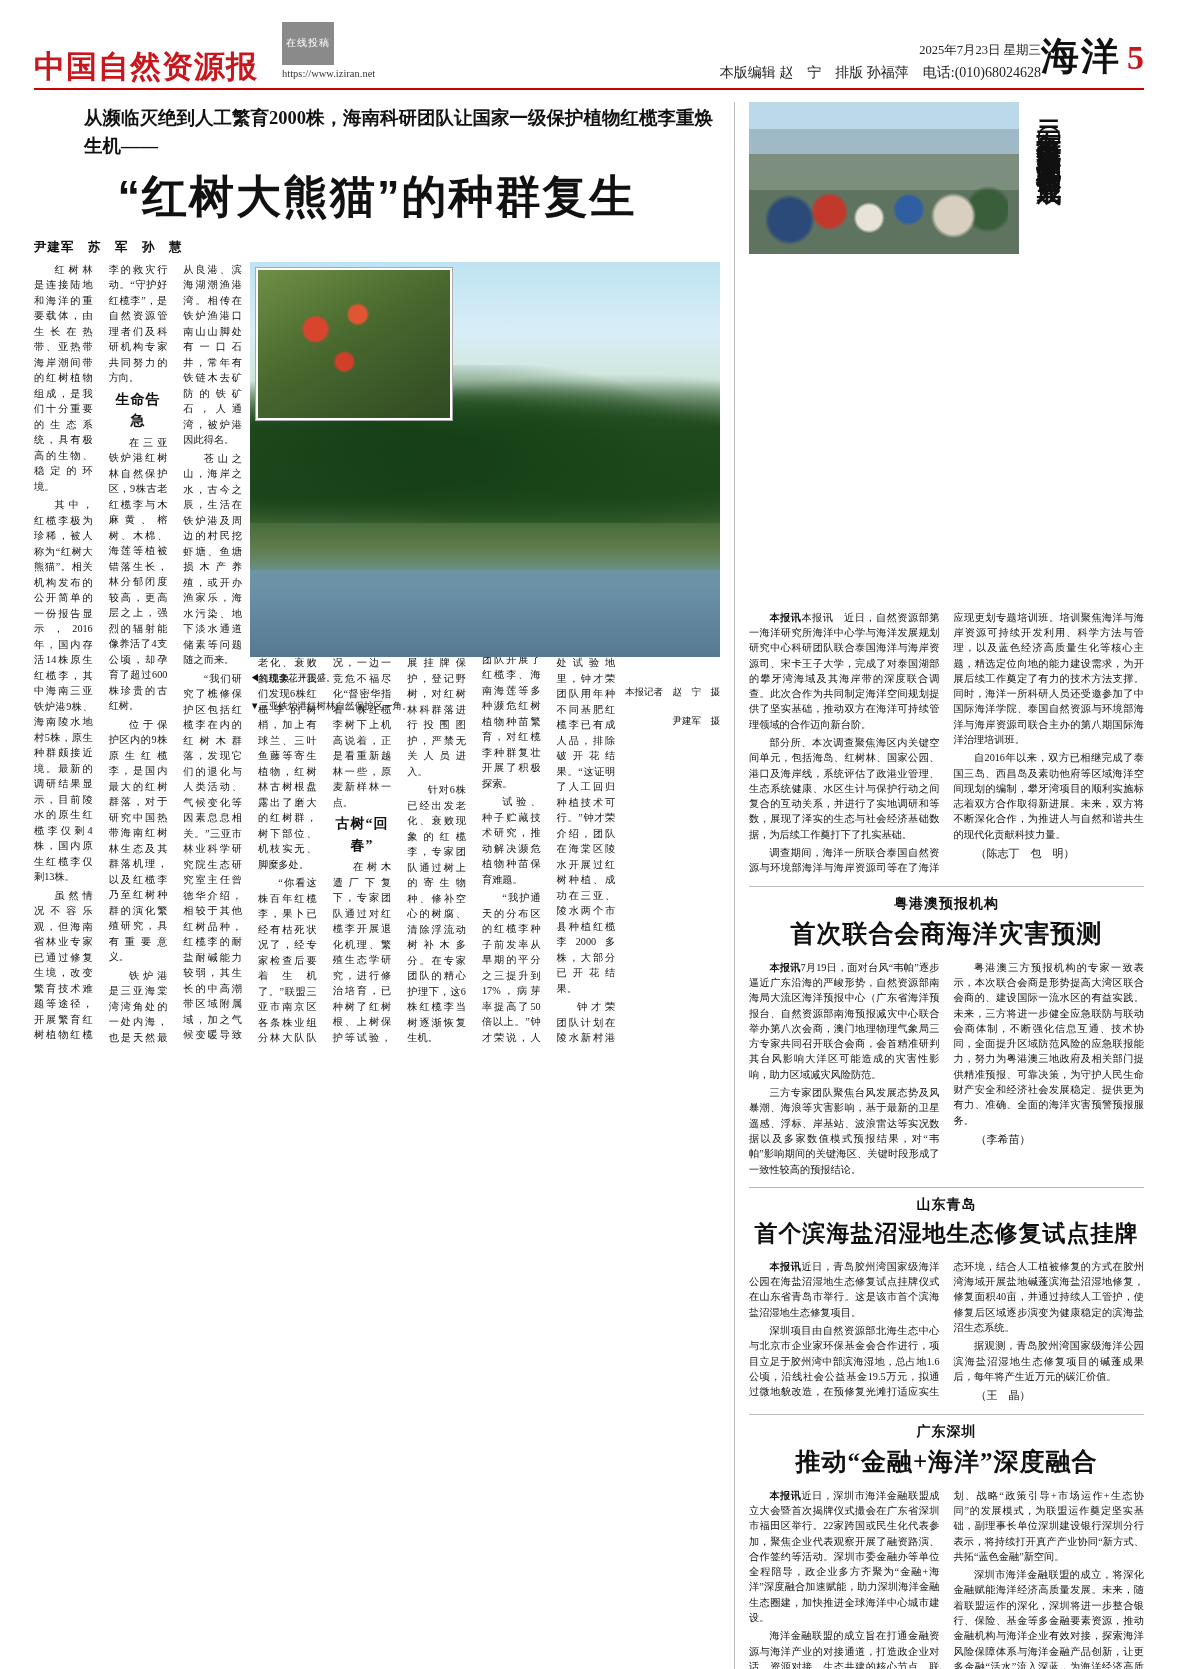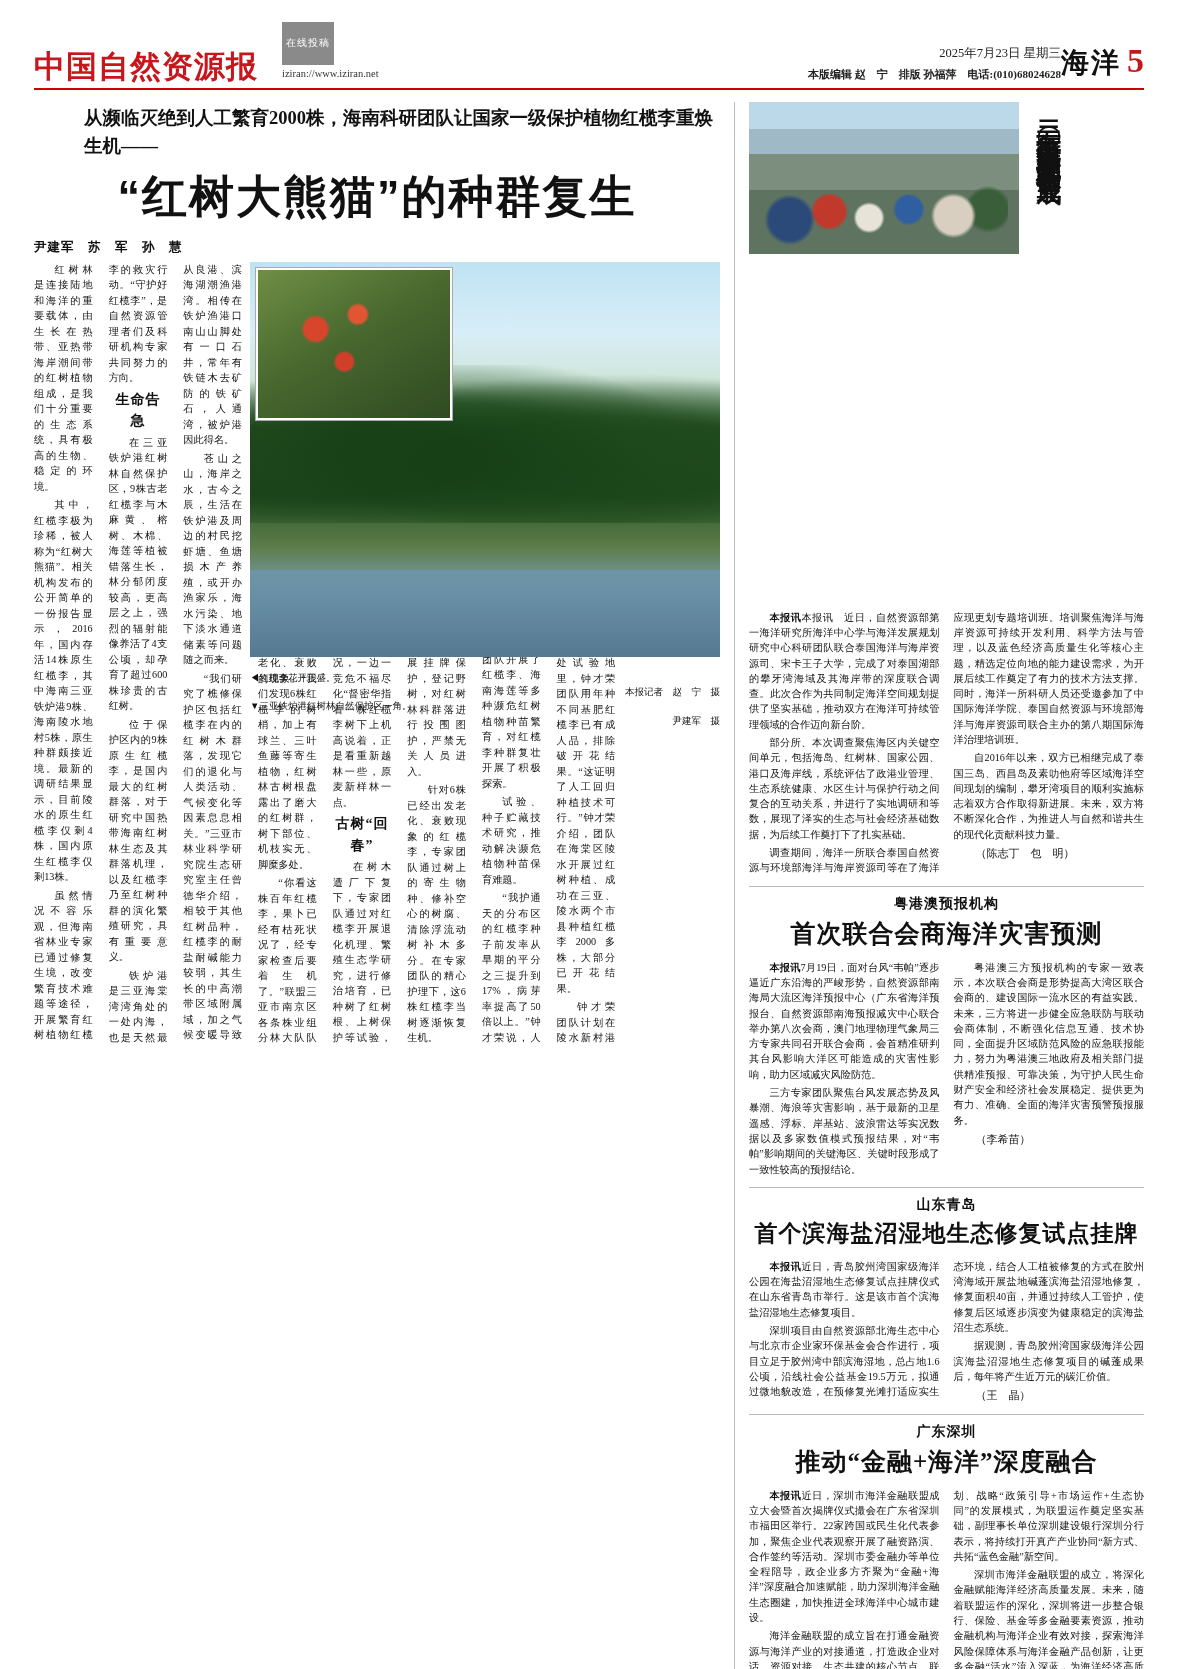--- a/index.html
+++ b/index.html
@@ -35,26 +35,26 @@
     letter-spacing: 1px;
     line-height: 1;
   }
   .mh-sub { line-height: 1.25; padding-bottom: 2px;}
   .mh-sub .s1 {
     font-size: 10px; color:#fff; background:#8a8a8a;
     padding: 15px 4px; display:inline-block; letter-spacing:1px;
   }
   .mh-sub .s2 { font-size: 10.5px; color:#333; display:block; margin-top:2px;}
   .mh-date { font-size: 12.5px; color:#222; margin-bottom: 5px; }
-  .mh-credits { font-size: 11px; color:#222;font-weight:bold; }
+  .mh-credits { font-size: 14px; color:#222; }
   .mh-section {
     display:flex; align-items:baseline; gap:6px;
     justify-content:flex-end;
   }
-  .mh-sec-name { font-size: 28px; font-weight: bold; letter-spacing:2px;}
+  .mh-sec-name { font-size: 38px; font-weight: bold; letter-spacing:2px;}
   .mh-sec-num { font-size: 34px; font-weight: bold; color:#c8161d; }
   .mh-rblock { display:flex; align-items:flex-end; }
   .mh-rtext { text-align:right; }
 
   
   .content { display: flex; gap: 0; padding-top: 12px; }
   .col-main { width: 700px; padding-right: 14px; }
   .col-right { width: 410px; padding-left: 14px; border-left: 1px solid #bbb; }
 
   
@@ -165,21 +165,21 @@
 </head>
 <body>
 
 <div class="page">
 
   <div class="masthead">
     <div class="mh-left">
       <div class="mh-title">中国自然资源报</div>
       <div class="mh-sub">
         <span class="s1">在线投稿</span>
-        <span class="s2">iziran://www.iziran.net</span>
+        <span class="s2">https://www.iziran.net</span>
       </div>
     </div>
     <div class="mh-rblock">
       <div class="mh-rtext">
         <div class="mh-date">2025年7月23日 星期三</div>
         <div class="mh-credits">本版编辑 赵　宁　排版 孙福萍　电话:(010)68024628</div>
       </div>
       <div class="mh-section">
         <span class="mh-sec-name">海洋</span>
         <span class="mh-sec-num">5</span>

